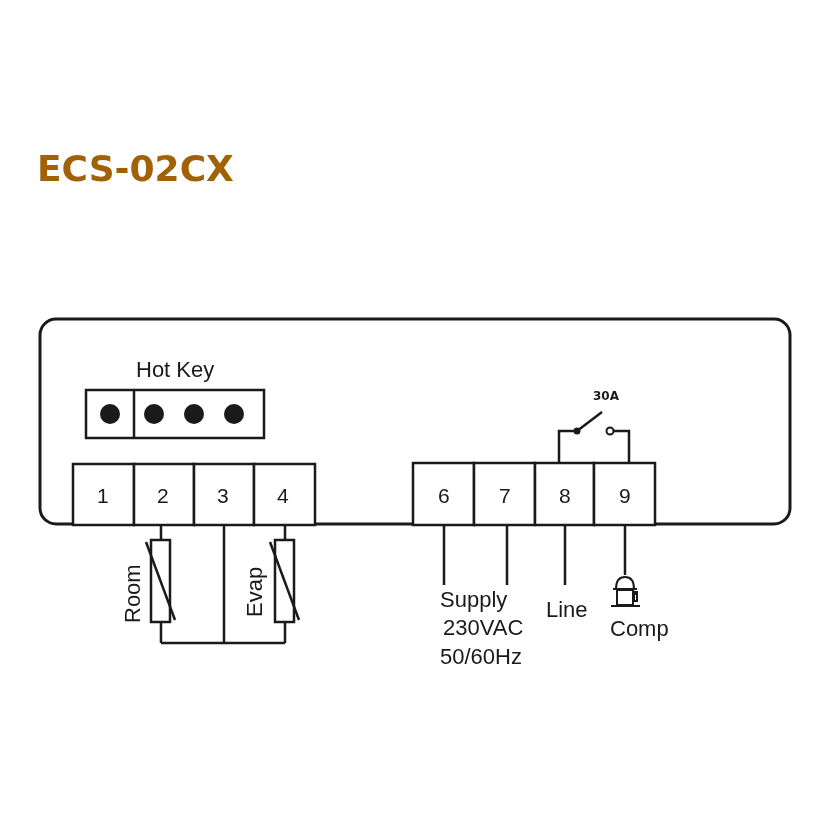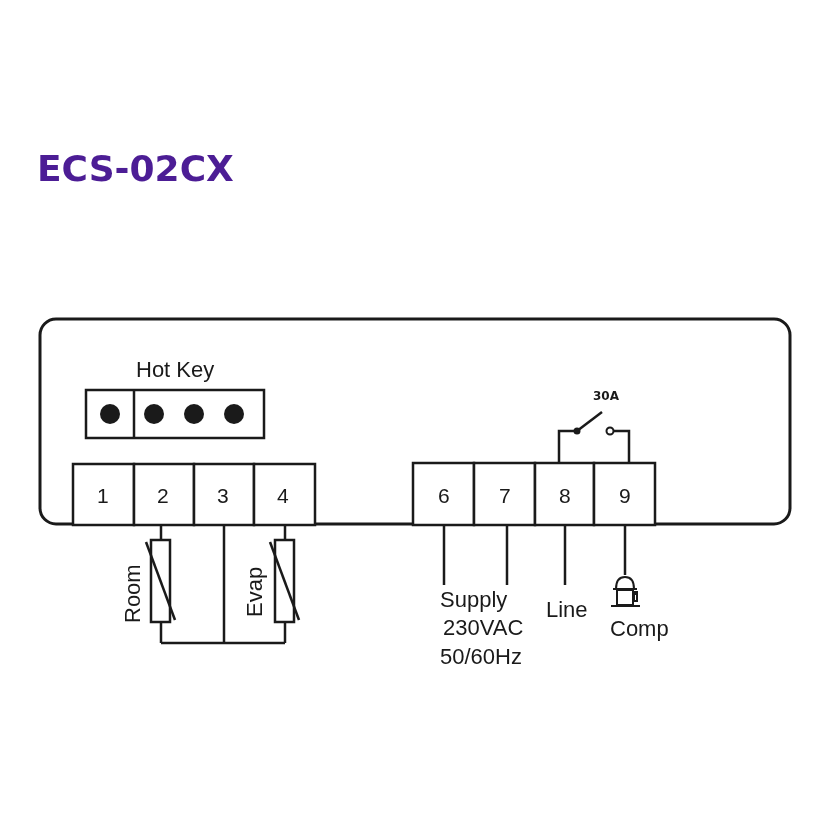--- a/index.html
+++ b/index.html
@@ -1,20 +1,20 @@
 <!DOCTYPE html>
 <html><head>
 <meta charset="utf-8">
 <style>
   html, body { margin:0; padding:0; background:#ffffff; }
   body { width:840px; height:840px; position:relative; overflow:hidden; }
   .title {
     position:absolute; left:37px; top:148px;
     font-family:"DejaVu Sans", sans-serif; font-weight:bold;
-    font-size:36px; letter-spacing:0px; color:#4c1d95;
+    font-size:36px; letter-spacing:0px; color:#a16207;
   }
   svg { position:absolute; left:0; top:0; }
   .lbl { font-family:"Liberation Sans", sans-serif; fill:#1a1a1a; }
   .num { font-size:21px; }
   .txt { font-size:22px; }
   .amp { font-family:"DejaVu Sans", sans-serif; font-weight:bold; font-size:12px; fill:#1a1a1a; }
 </style>
 </head>
 <body>
 

